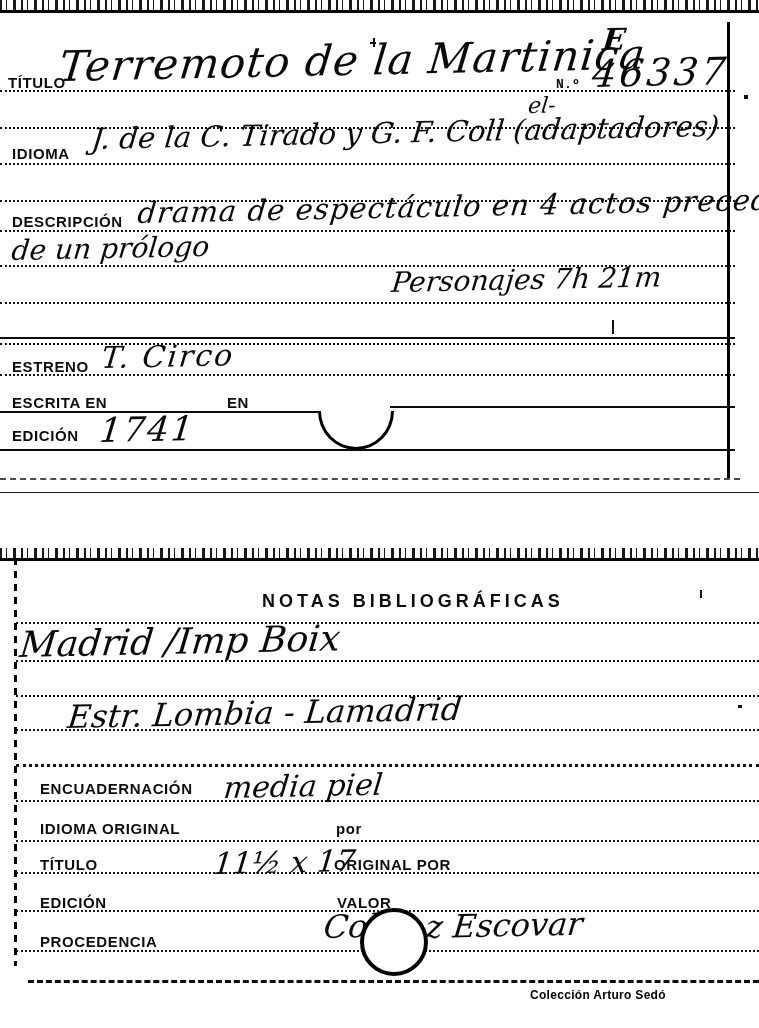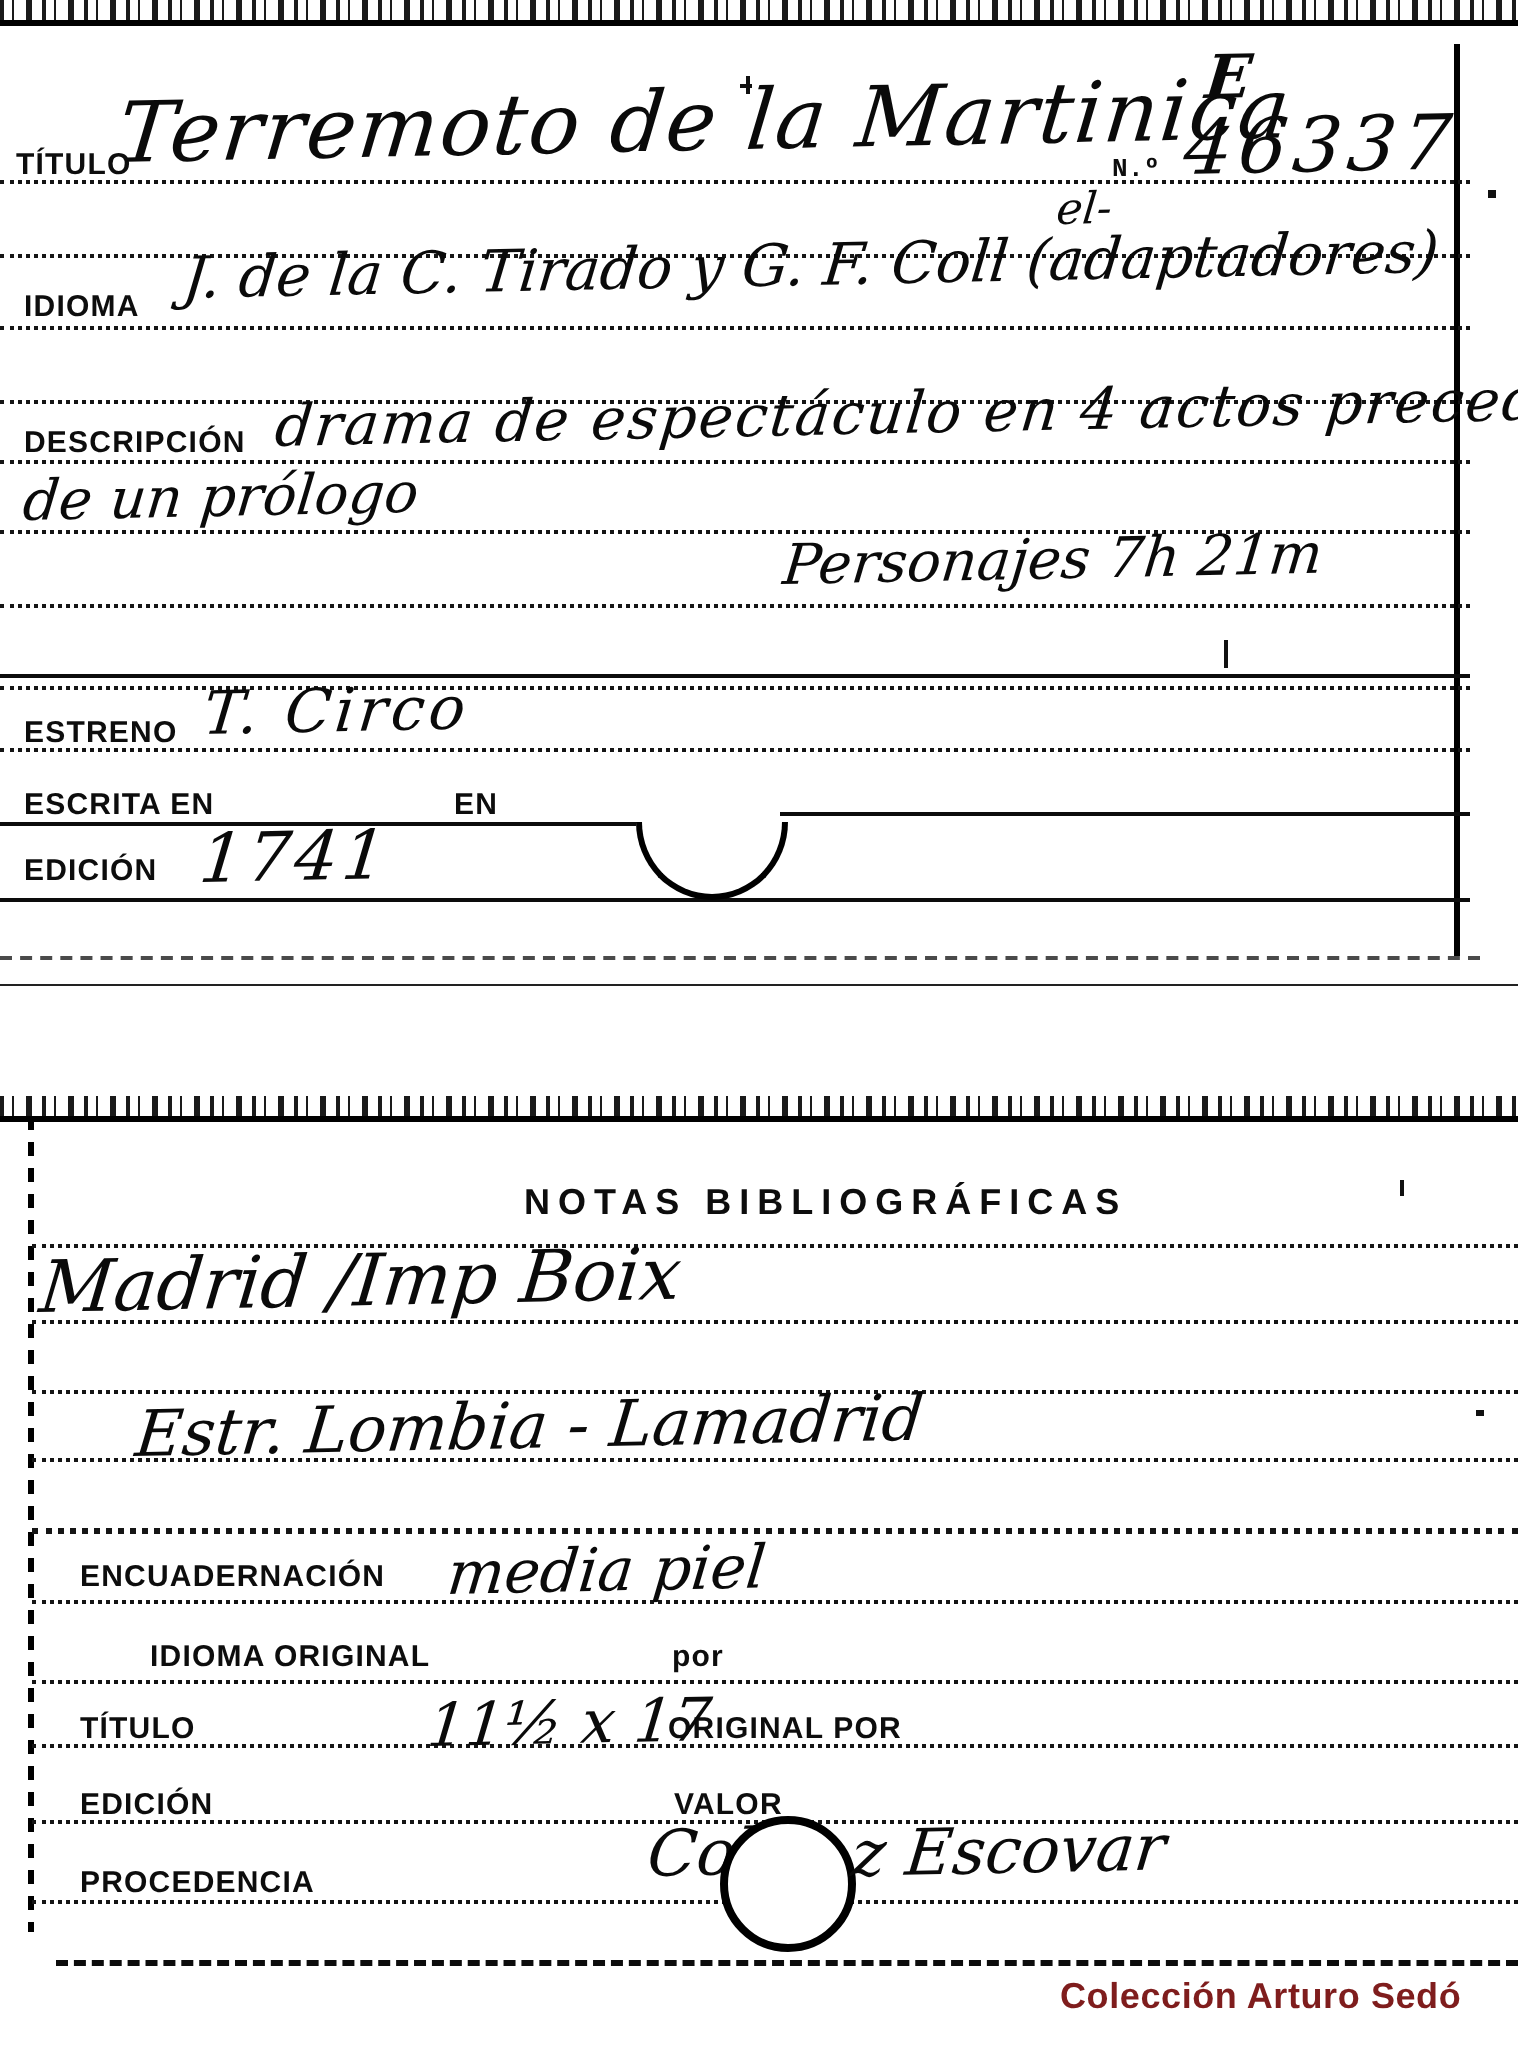--- a/index.html
+++ b/index.html
@@ -17,21 +17,21 @@
   .line.dot{border-top:2px dotted #151515;}
   .line.dot-thick{border-top:3px dotted #151515;}
   .line.solid{border-top:2px solid #0c0c0c;}
   .line.thin{border-top:1.5px solid #222;}
   .line.dash{border-top:2px dashed #4a4a4a;}
   .line.dashdot{border-top:3px dashed #0c0c0c;}
   
   .lbl{position:absolute;font-weight:700;font-size:15px;letter-spacing:.6px;white-space:nowrap;color:#0d0d0d;}
   .lbl.small{font-size:13px;letter-spacing:.2px;}
   .heading{position:absolute;font-weight:700;font-size:18px;letter-spacing:4px;white-space:nowrap;color:#0d0d0d;}
-  .footer{position:absolute;font-weight:700;font-size:18px;letter-spacing:.3px;white-space:nowrap;color:#7f1d1d;}
+  .footer{position:absolute;font-weight:700;font-size:12px;letter-spacing:.3px;white-space:nowrap;color:#000000;}
   
   .hw{position:absolute;font-family:"DejaVu Serif", serif;font-style:italic;color:#0a0a0a;
       white-space:nowrap;transform:skewX(-7deg) rotate(-1.2deg);transform-origin:left bottom;}
   
   .punch-u{position:absolute;background:#fff;border:3px solid #000;border-top:none;
            border-radius:0 0 50% 50%/0 0 100% 100%;z-index:4;}
   .punch-circle{position:absolute;background:#fff;border:4px solid #000;border-radius:50%;z-index:4;}
   .over{z-index:5;}
   .speck{position:absolute;background:#111;}
 </style>
@@ -99,21 +99,21 @@
     <div class="line dot-thick" style="left:16px;top:764px;width:743px;"></div>
     <div class="line dot" style="left:16px;top:800px;width:743px;"></div>
     <div class="line dot" style="left:16px;top:840px;width:743px;"></div>
     <div class="line dot" style="left:16px;top:872px;width:743px;"></div>
     <div class="line dot" style="left:16px;top:910px;width:743px;"></div>
     <div class="line dot" style="left:16px;top:950px;width:743px;"></div>
     <div class="line dashdot" style="left:28px;top:980px;width:731px;"></div>
 
     <div class="heading" style="left:262px;top:591px;">NOTAS BIBLIOGRÁFICAS</div>
     <div class="lbl" style="left:40px;top:780px;">ENCUADERNACIÓN</div>
-    <div class="lbl" style="left:40px;top:820px;margin-left:35px;">IDIOMA ORIGINAL</div>
+    <div class="lbl" style="left:40px;top:820px;">IDIOMA ORIGINAL</div>
     <div class="lbl" style="left:336px;top:820px;">por</div>
     <div class="lbl" style="left:40px;top:856px;">TÍTULO</div>
     <div class="lbl" style="left:334px;top:856px;">ORIGINAL POR</div>
     <div class="lbl" style="left:40px;top:894px;">EDICIÓN</div>
     <div class="lbl" style="left:337px;top:894px;">VALOR</div>
     <div class="lbl" style="left:40px;top:933px;">PROCEDENCIA</div>
     <div class="footer" style="left:530px;top:988px;">Colección Arturo Sedó</div>
 
     <div class="hw" style="left:18px;top:624px;font-size:36px;">Madrid /Imp Boix</div>
     <div class="hw" style="left:66px;top:698px;font-size:32px;">Estr. Lombia - Lamadrid</div>

